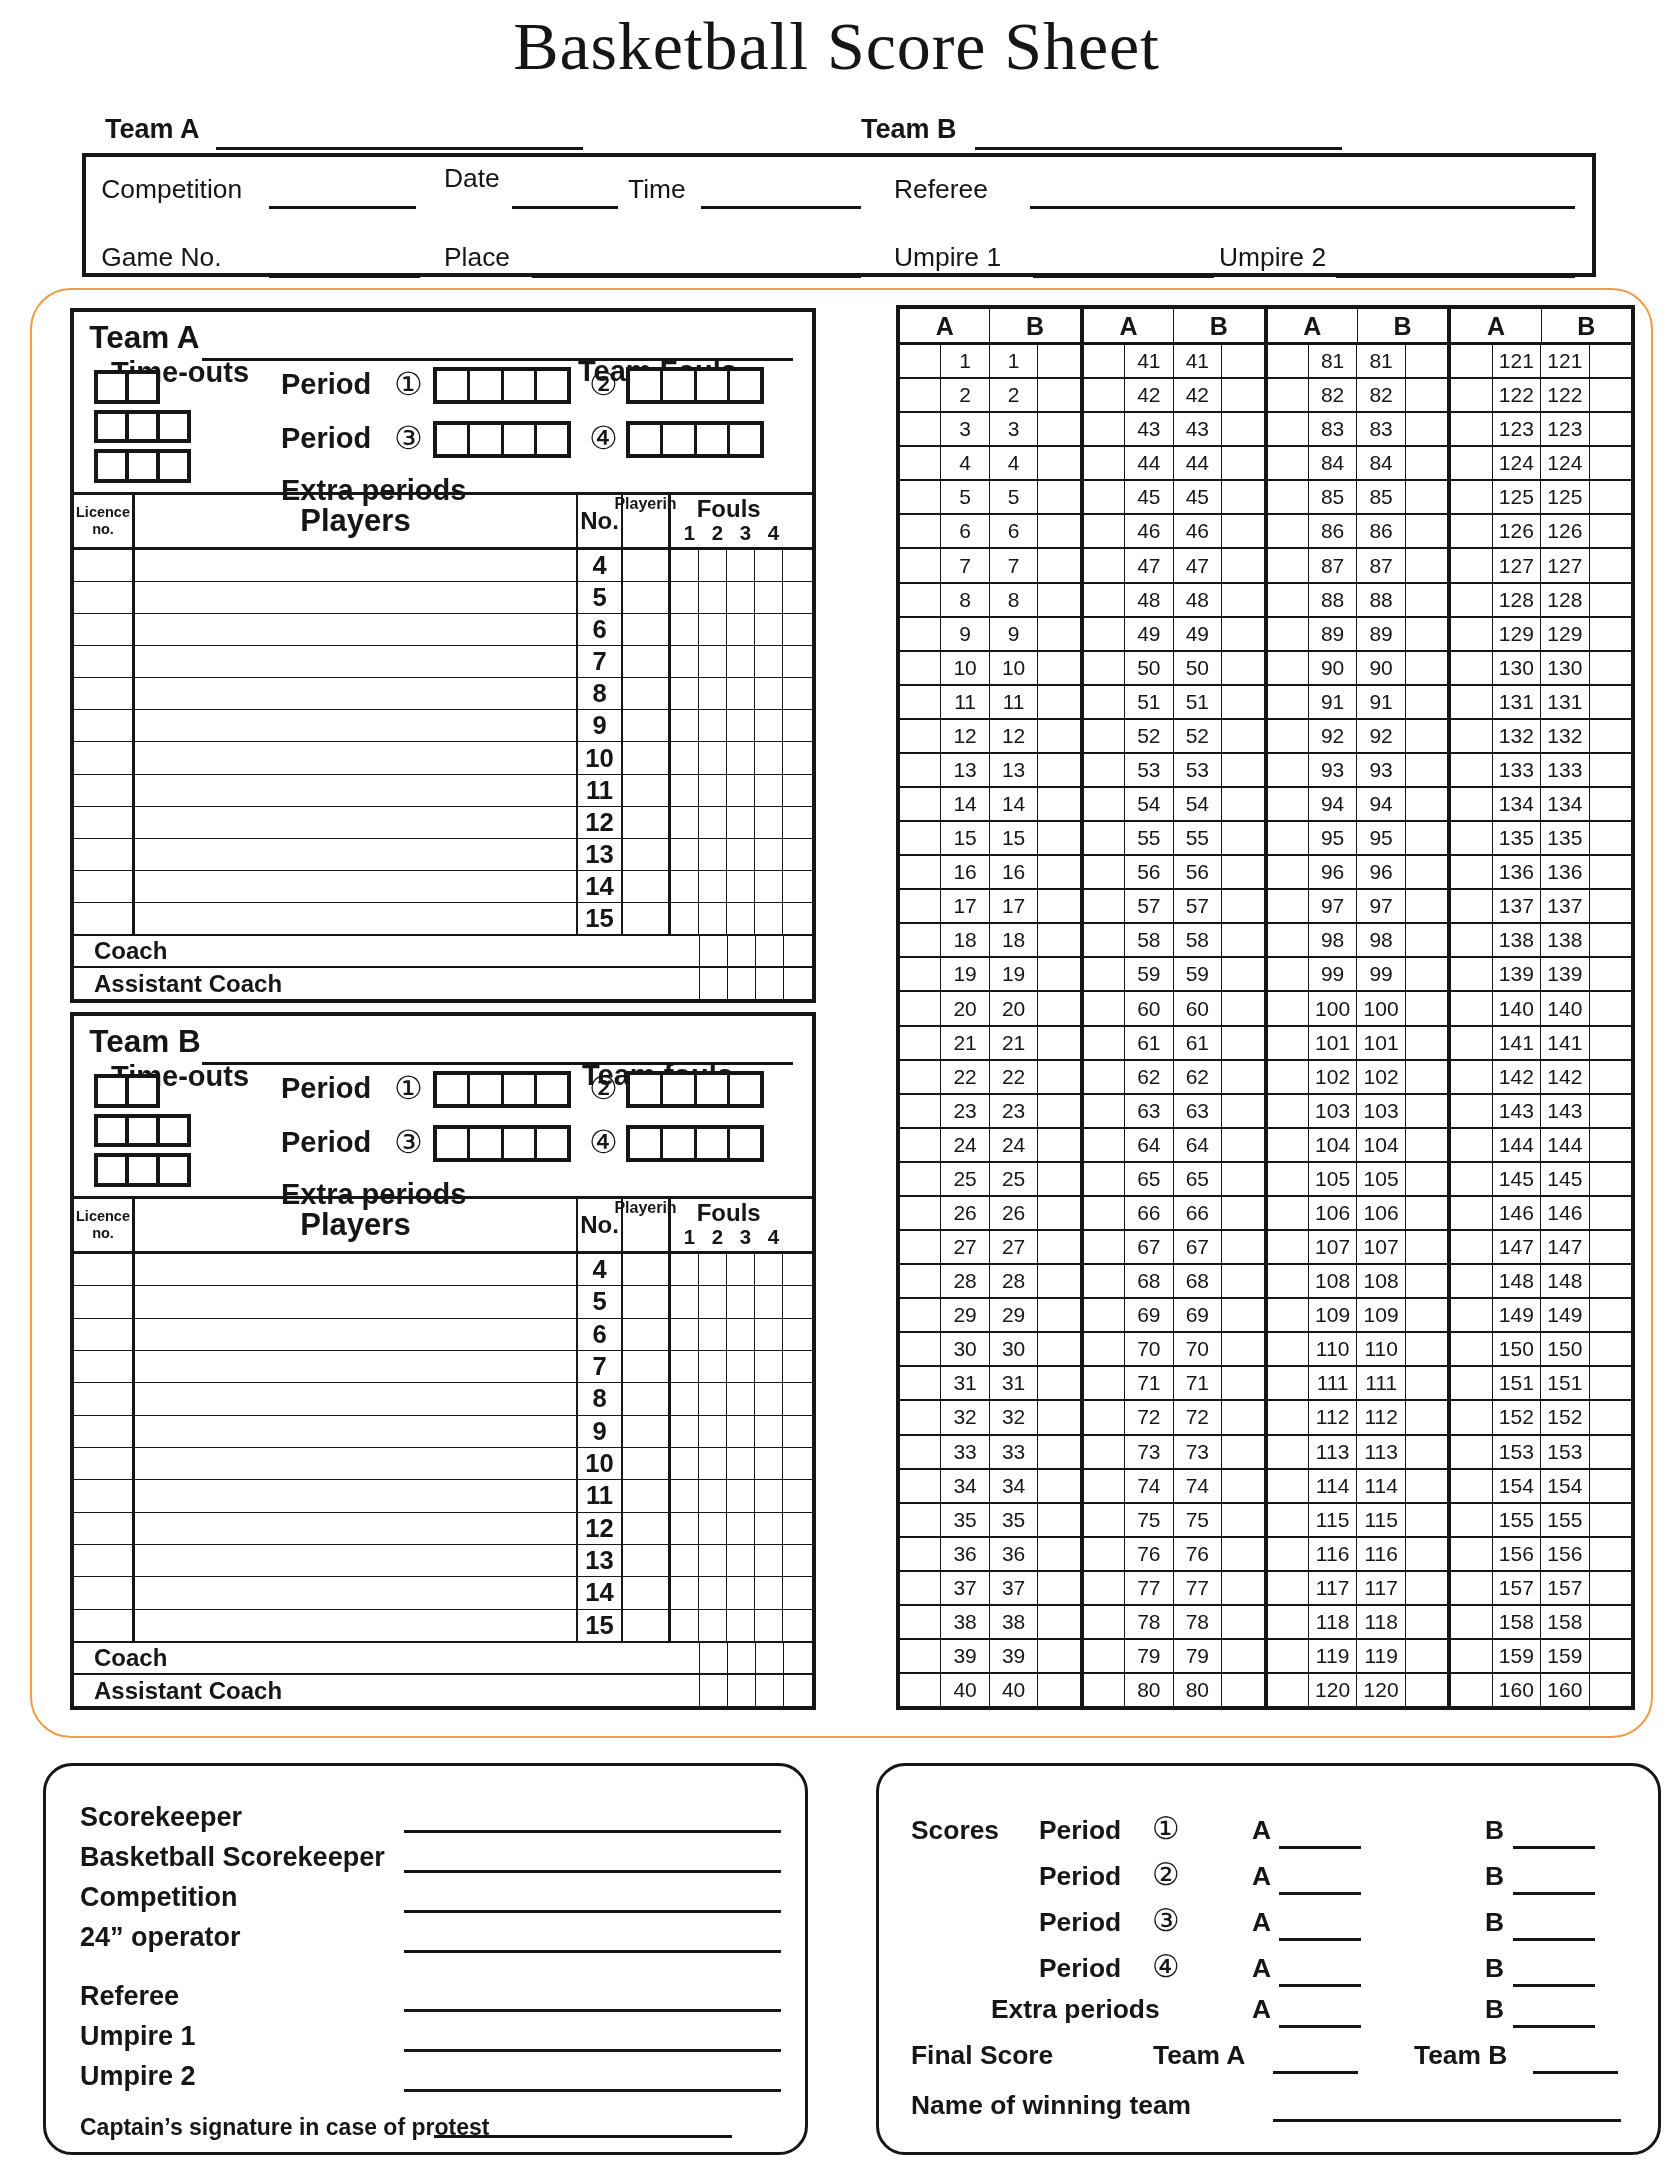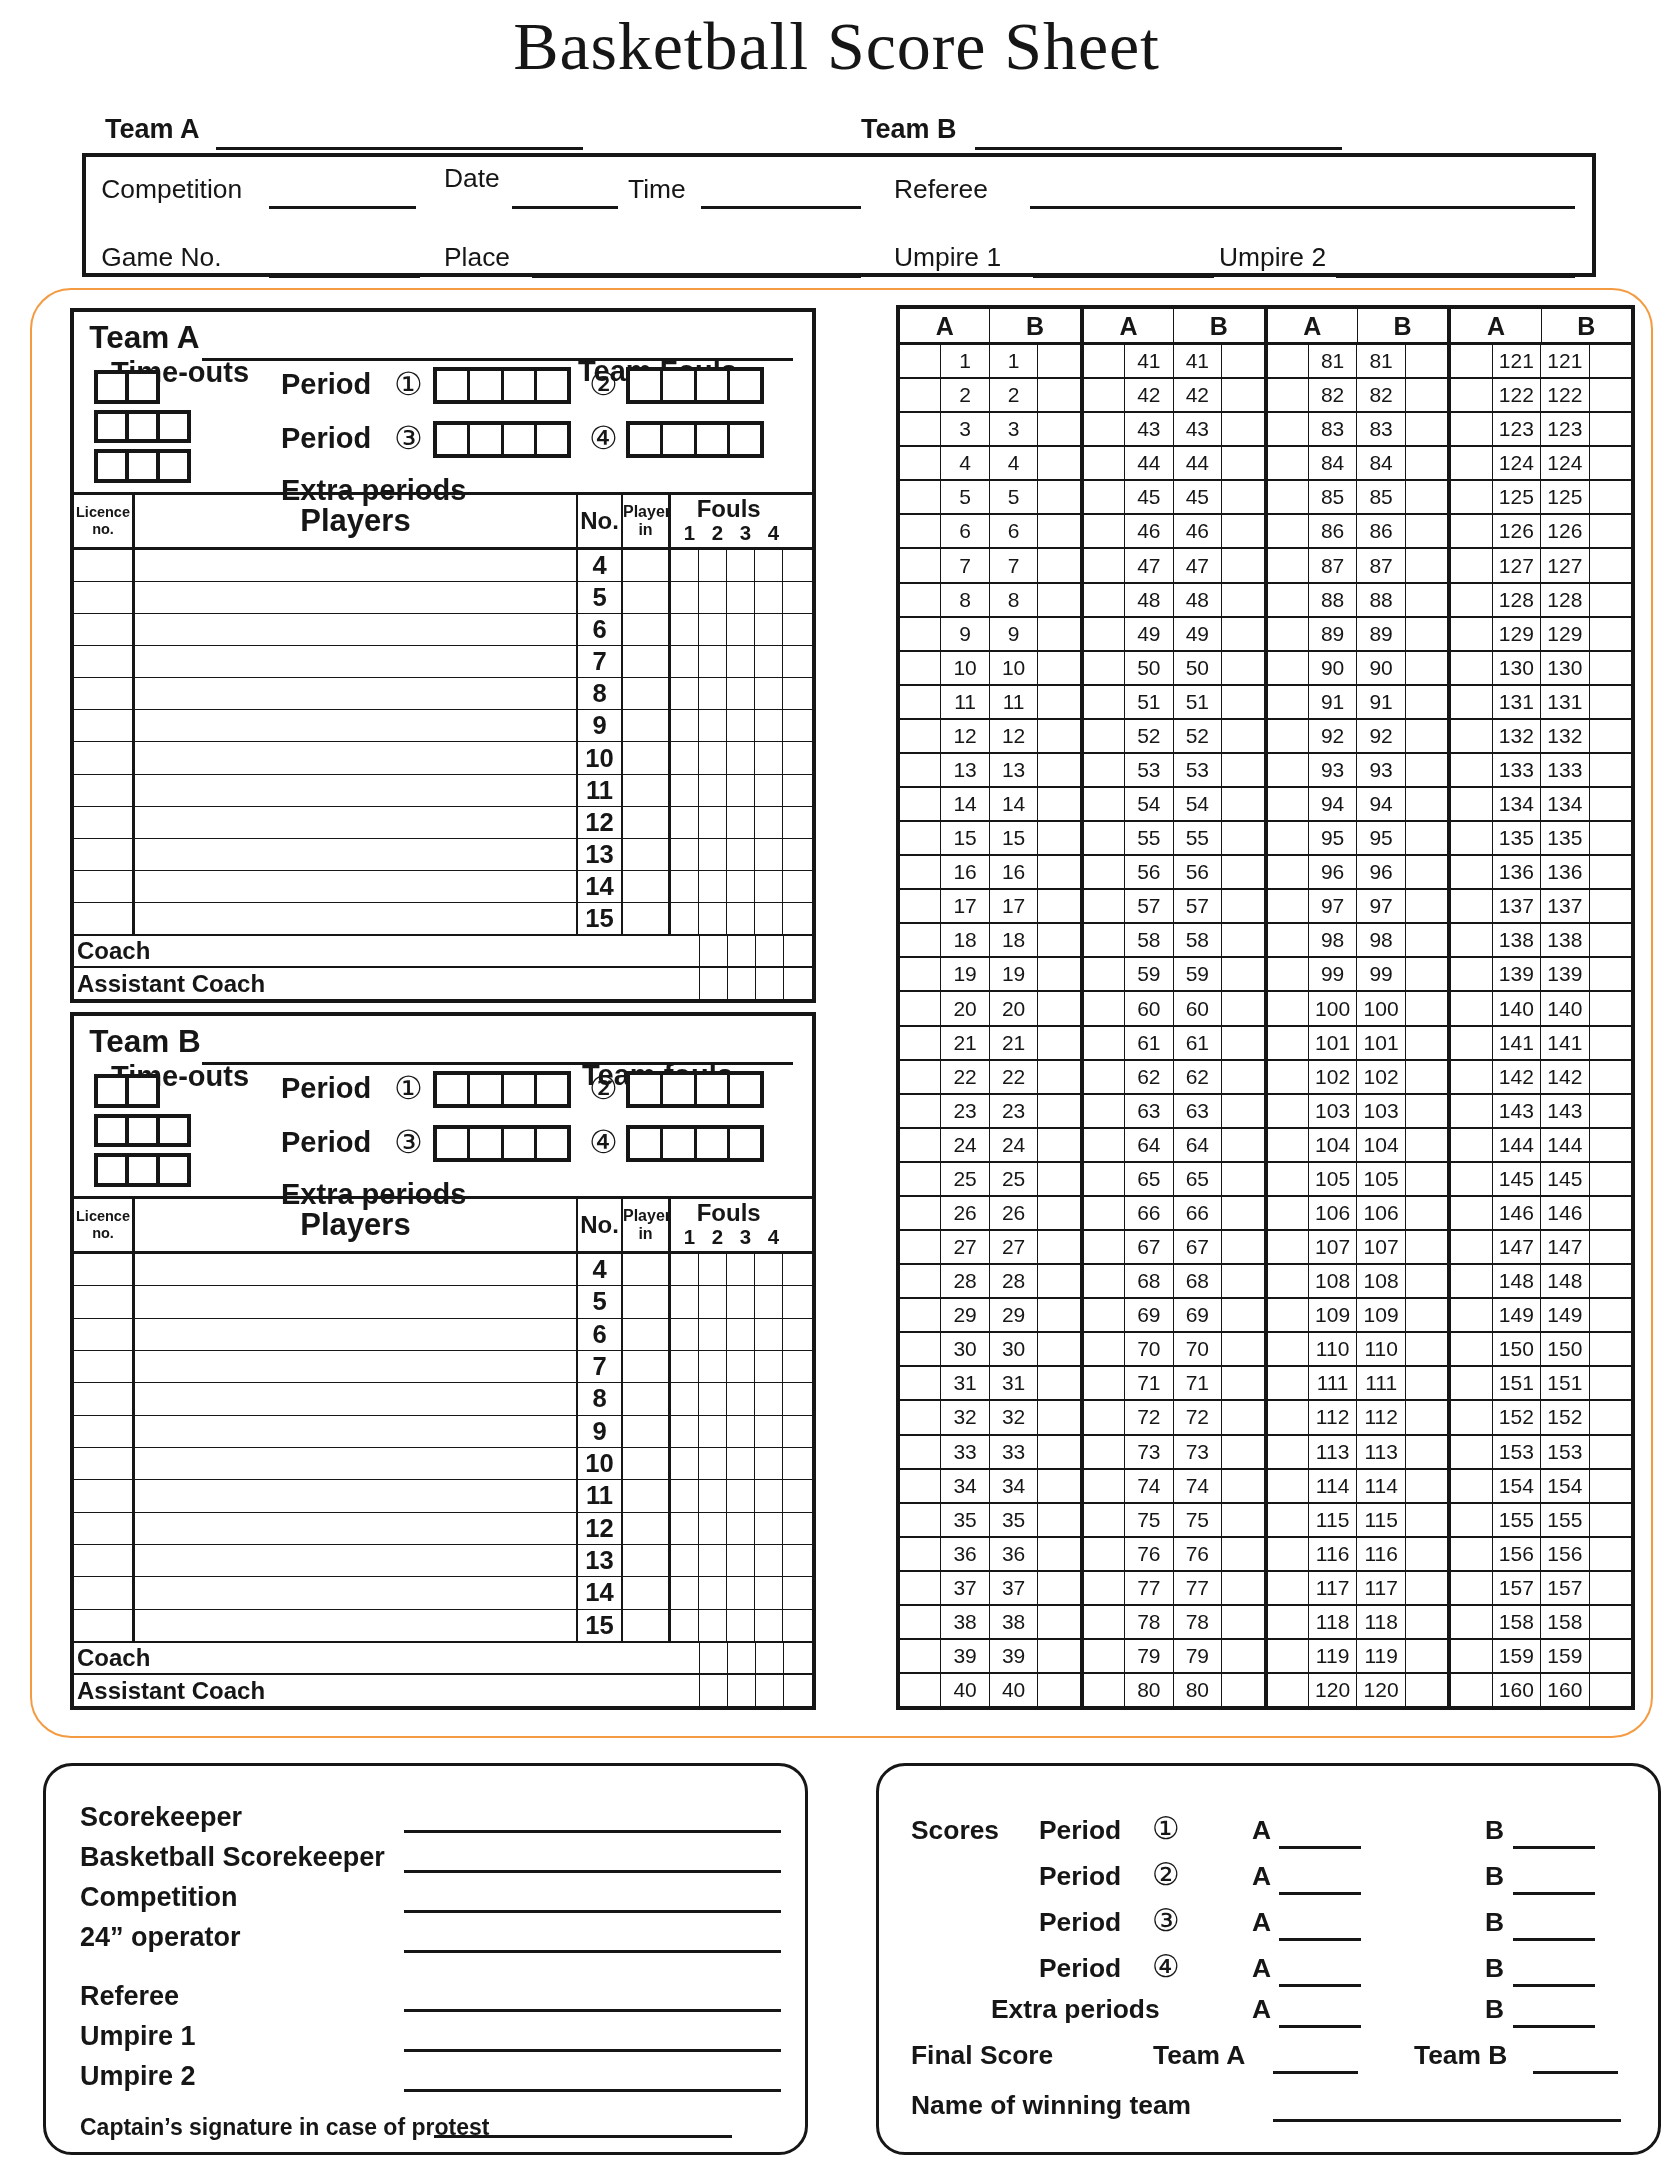--- a/index.html
+++ b/index.html
@@ -52,30 +52,30 @@
 .c-no{width:45px;border-right:2.6px solid var(--k);display:flex;align-items:center;justify-content:center;
   font-weight:bold;font-size:25.6px}
 .c-in{width:48px;border-right:3.4px solid var(--k)}
 .c-fouls{flex:1;display:flex}
 .fc{width:28px;border-right:1.7px solid var(--k)}
 .c-fouls .fc:last-child{border-right:none}
 .c-lic.h{display:flex;flex-direction:column;justify-content:center;text-align:center;
   font-size:14.5px;font-weight:bold;line-height:1.2}
 .c-name.h{display:flex;align-items:center;justify-content:center;font-size:31px;font-weight:bold}
 .c-no.h{font-size:24px}
-.c-in.h{display:flex;flex-direction:column;justify-content:center;text-align:center;
+.c-in.h{display:flex;flex-direction:row;justify-content:center;text-align:center;
   font-size:16px;font-weight:bold;line-height:1.15}
 .c-fouls.h{flex-direction:column}
 .fh-word{text-align:center;font-size:24px;font-weight:bold;height:27px;line-height:27px;padding-right:25.6px}
 .fh-nums{display:flex;padding-left:4.3px}
 .fh-nums span{width:28px;text-align:center;font-size:20.4px;font-weight:bold}
 .pt-coach{height:32px;display:flex;align-items:center;border-top:1.7px solid var(--k);
   border-bottom:1.7px solid var(--k);font-size:24px;font-weight:bold}
 .pt-coach.asst{border-bottom:none}
-.pt-coach .lbl{padding-left:3px}
+.pt-coach .lbl{padding-left:20px}
 .cc-cells{margin-left:auto;display:flex;height:100%;border-left:1.7px solid var(--k)}
 .cc-cells .fc:last-child{border-right:none}
 
 .rs{position:absolute;left:896px;top:305px;width:739px;height:1405px;border:4.3px solid var(--k);
   display:flex;flex-direction:column;background:#fff}
 .rs-title{height:39px;line-height:37px;border-bottom:3.4px solid var(--k);text-align:center;
   font-size:26.4px;font-weight:bold;letter-spacing:0.9px}
 .rs-head{height:36px;display:flex;border-bottom:3.4px solid var(--k)}
 .rs-hgrp{flex:1;display:flex;border-right:4.3px solid var(--k)}
 .rs-hgrp:last-child{border-right:none}

